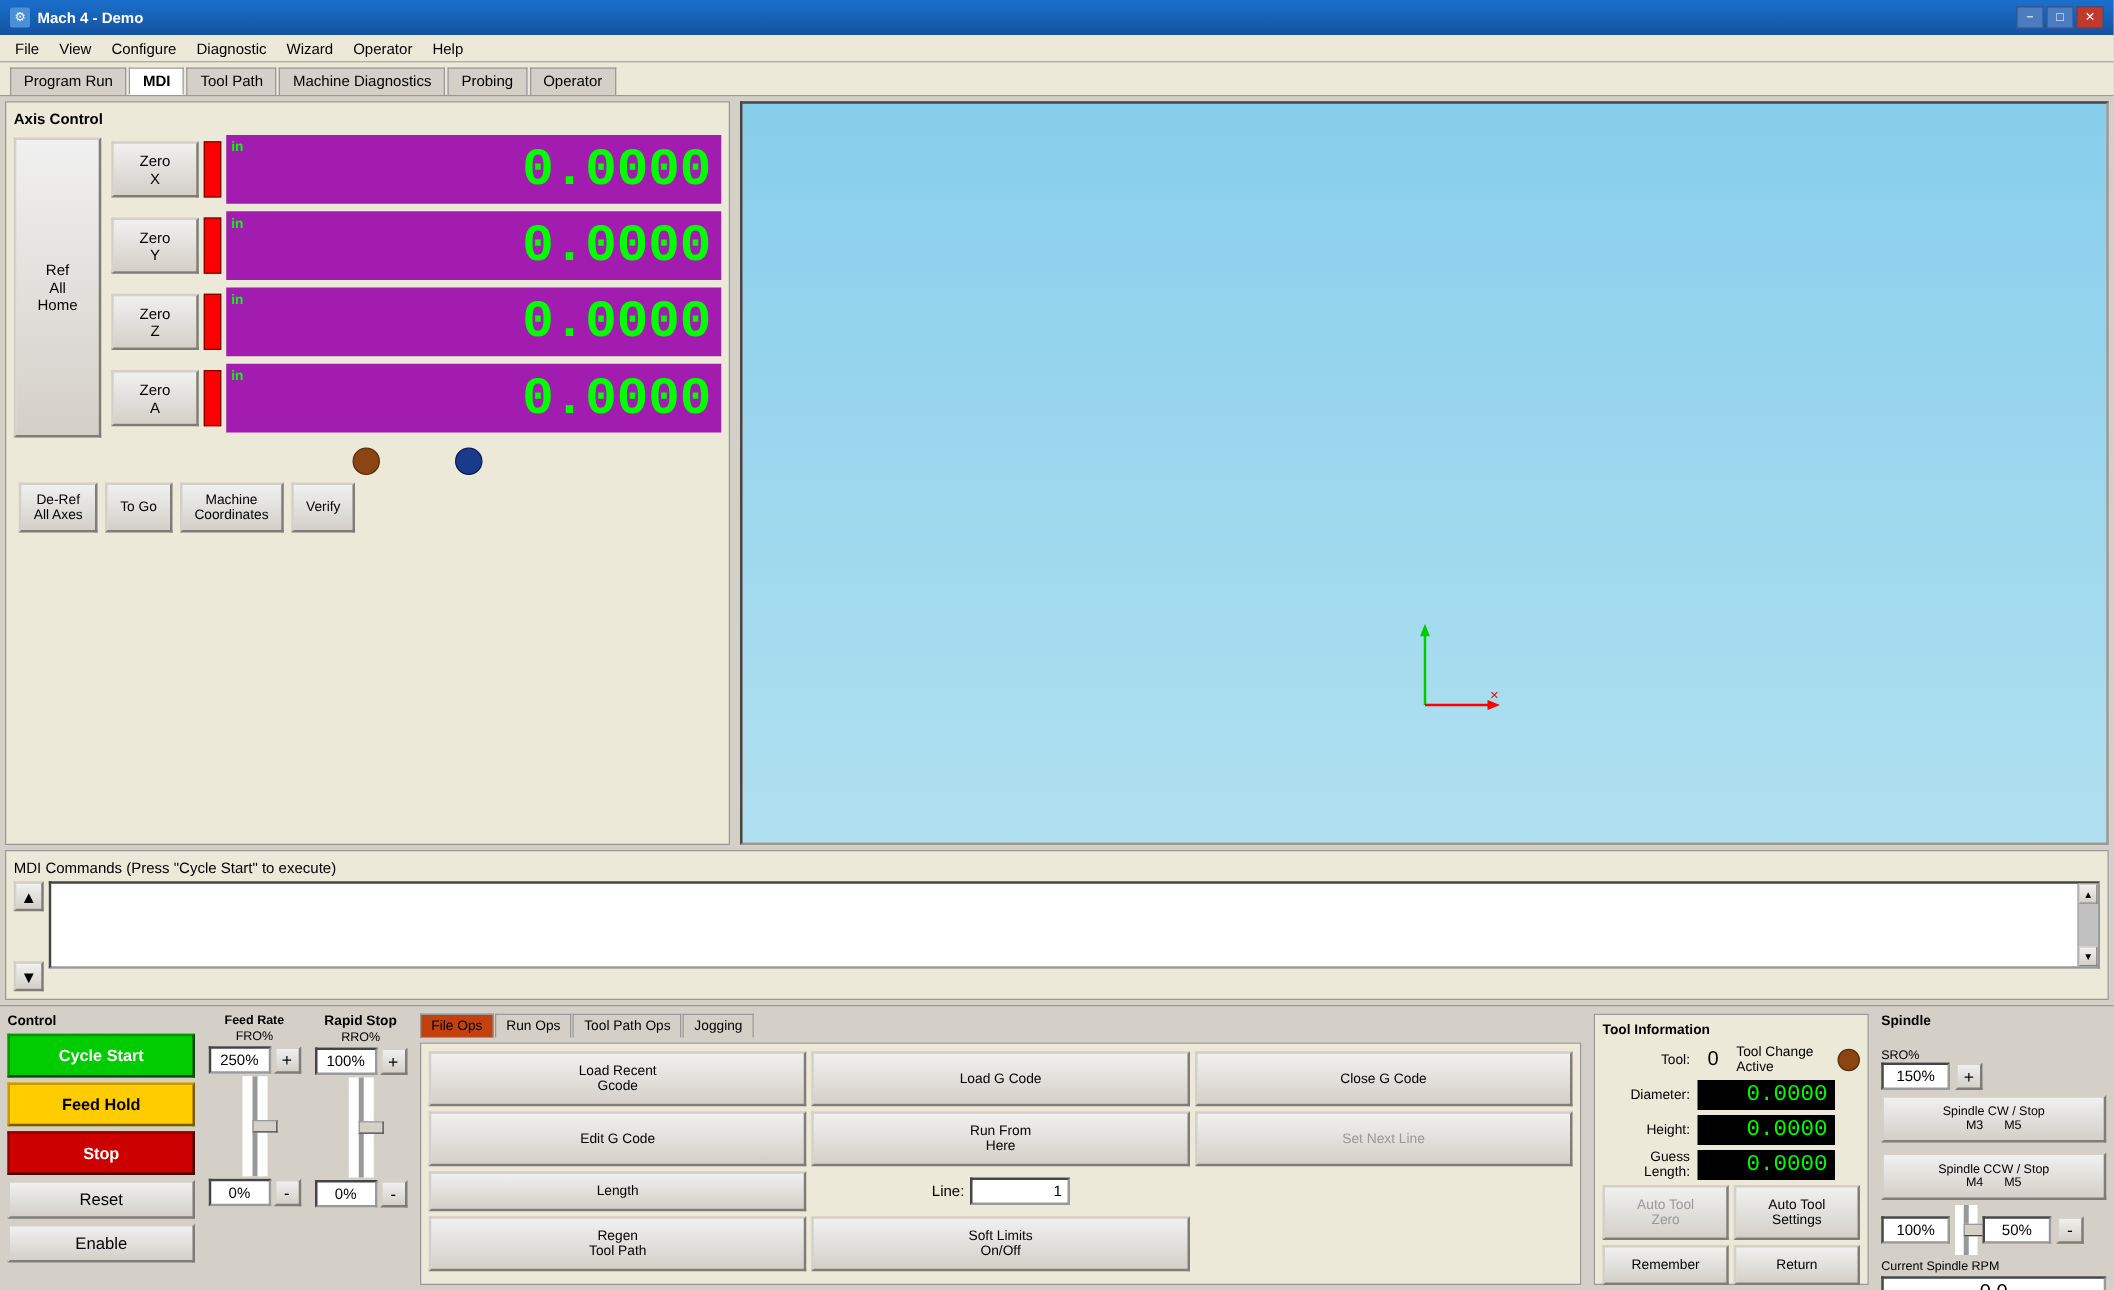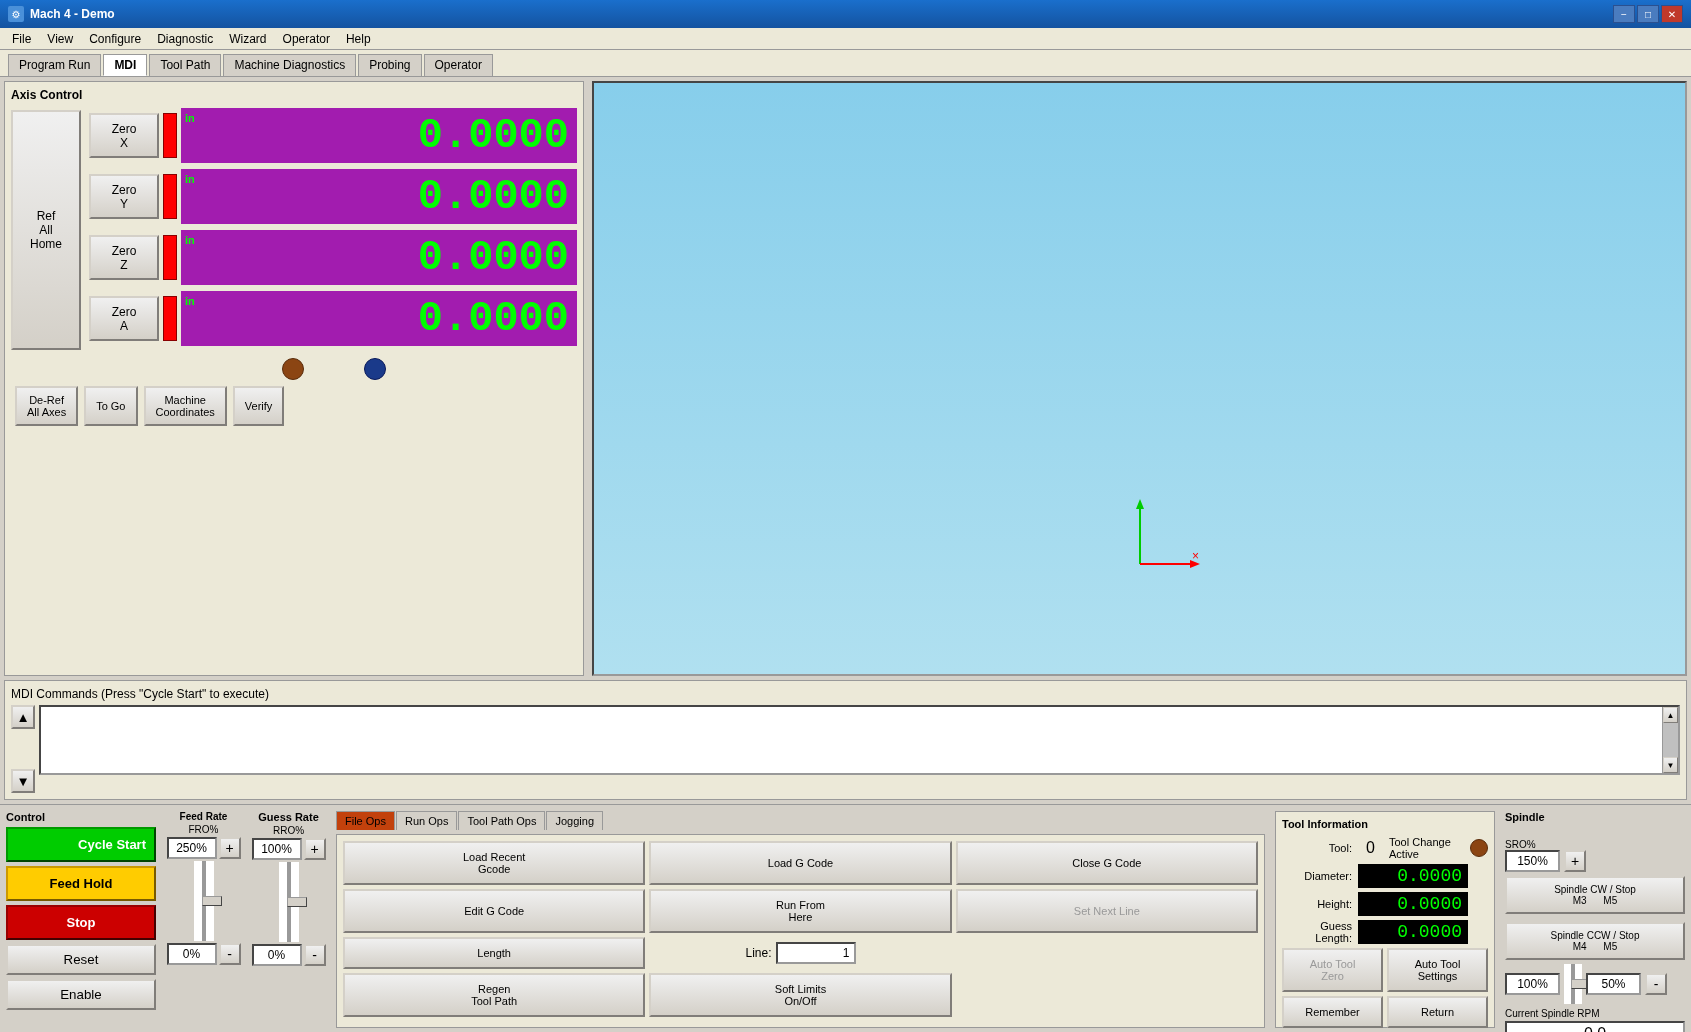--- a/index.html
+++ b/index.html
@@ -56,21 +56,21 @@
     .mdi-label { font-size: 12px; margin-bottom: 4px; }
     .mdi-up-btn { width: 24px; height: 24px; background: linear-gradient(to bottom, #f0f0f0, #d4d0c8); border: 2px outset #d4d0c8; cursor: pointer; display: flex; align-items: center; justify-content: center; }
     .mdi-text-area { flex: 1; background: white; border: 2px inset #999; min-height: 60px; position: relative; }
     .mdi-scroll { position: absolute; right: 0; top: 0; bottom: 0; width: 16px; background: #d4d0c8; border-left: 1px solid #999; display: flex; flex-direction: column; }
     .scroll-up, .scroll-down { height: 16px; background: linear-gradient(to bottom, #f0f0f0, #d4d0c8); border: 1px outset #d4d0c8; cursor: pointer; display: flex; align-items: center; justify-content: center; font-size: 8px; }
     .scroll-track { flex: 1; background: #c0c0c0; }
     .mdi-down-btn { width: 24px; height: 24px; background: linear-gradient(to bottom, #f0f0f0, #d4d0c8); border: 2px outset #d4d0c8; cursor: pointer; display: flex; align-items: center; justify-content: center; }
     
     
     .bottom-panel { display: flex; background: #d4d0c8; border-top: 1px solid #999; padding: 6px; gap: 10px; height: 230px; }
-    .cycle-start-btn { background: #00cc00; border: 2px outset #009900; color: white; font-weight: bold; padding: 8px; cursor: pointer; text-align: right; font-size: 13px; }
+    .cycle-start-btn { background: #00cc00; border: 2px outset #009900; color: white; font-weight: bold; padding: 8px; cursor: pointer; text-align: center; font-size: 13px; }
     .feed-hold-btn { background: #ffcc00; border: 2px outset #cc9900; color: black; font-weight: bold; padding: 8px; cursor: pointer; text-align: center; font-size: 13px; }
     .stop-btn { background: #cc0000; border: 2px outset #990000; color: white; font-weight: bold; padding: 8px; cursor: pointer; text-align: center; font-size: 13px; }
     .reset-btn { background: linear-gradient(to bottom, #f0f0f0, #d4d0c8); border: 2px outset #d4d0c8; padding: 6px; cursor: pointer; text-align: center; }
     .enable-btn { background: linear-gradient(to bottom, #f0f0f0, #d4d0c8); border: 2px outset #d4d0c8; padding: 6px; cursor: pointer; text-align: center; }
     .rate-display { background: white; border: 2px inset #999; width: 50px; text-align: center; padding: 2px; font-size: 12px; }
     .rate-plus { width: 22px; height: 22px; background: linear-gradient(to bottom, #f0f0f0, #d4d0c8); border: 2px outset #d4d0c8; cursor: pointer; display: flex; align-items: center; justify-content: center; font-size: 14px; }
     .rate-minus { width: 22px; height: 22px; background: linear-gradient(to bottom, #f0f0f0, #d4d0c8); border: 2px outset #d4d0c8; cursor: pointer; display: flex; align-items: center; justify-content: center; font-size: 14px; }
     
     
     .file-ops-section { flex: 1; display: flex; flex-direction: column; }
@@ -265,21 +265,21 @@
         <button class="rate-plus">+</button>
       </div>
       <input type="range" orient="vertical" style="writing-mode: vertical-lr; direction: rtl; width: 20px; height: 80px; cursor: pointer;" value="100" min="0" max="200">
       <div style="display: flex; align-items: center; gap: 2px;">
         <div class="rate-display">0%</div>
         <button class="rate-minus">-</button>
       </div>
     </div>
 
     <div style="display: flex; flex-direction: column; align-items: center; width: 75px; gap: 2px;">
-      <div style="font-size: 11px; font-weight: bold;">Guess Rate</div>
+      <div style="font-size: 11px; font-weight: bold;">Rapid Stop</div>
       <div style="font-size: 10px;">RRO%</div>
       <div style="display: flex; align-items: center; gap: 2px;">
         <div class="rate-display">100%</div>
         <button class="rate-plus">+</button>
       </div>
       <input type="range" orient="vertical" style="writing-mode: vertical-lr; direction: rtl; width: 20px; height: 80px; cursor: pointer;" value="50" min="0" max="100">
       <div style="display: flex; align-items: center; gap: 2px;">
         <div class="rate-display">0%</div>
         <button class="rate-minus">-</button>
       </div>

